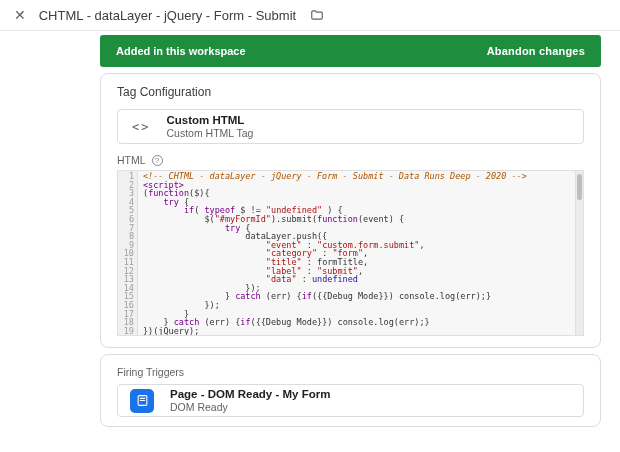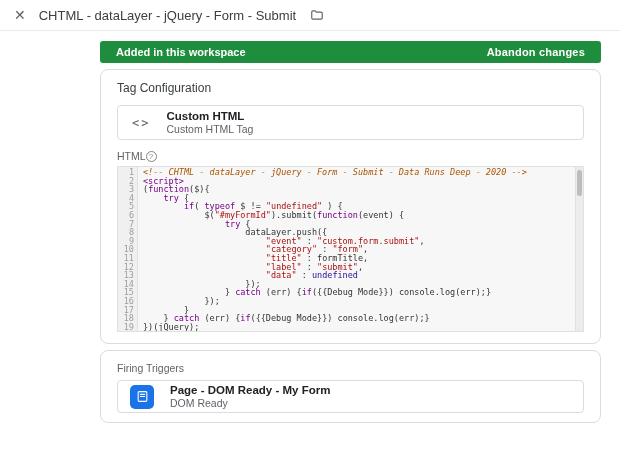--- a/index.html
+++ b/index.html
@@ -19,41 +19,41 @@
     font-family:"Liberation Sans","DejaVu Sans",sans-serif;color:#202124;
   }
   
   .topbar{height:31px;border-bottom:1px solid #e8eaed;display:flex;align-items:center;padding:0 14px;gap:13px;background:#fff;}
   .close{font-size:14px;color:#5f6368;cursor:pointer;line-height:1;}
   .title{font-size:13px;color:#3c4043;}
   .folder{display:inline-flex;align-items:center;}
   
   .content{margin-left:100px;width:501px;}
   .banner{
-    margin-top:10px;height:22px;border-radius:3px;background:var(--banner-green);
+    margin-top:4px;height:32px;border-radius:3px;background:var(--banner-green);
     color:#fff;display:flex;align-items:center;justify-content:space-between;
     padding:0 16px;font-size:11px;font-weight:bold;
   }
   .banner-action{cursor:pointer;letter-spacing:.2px;}
   .card{margin-top:6px;border:1px solid #dadce0;border-radius:8px;padding:11px 16px;background:#fff;}
   .section-title{font-size:12px;color:#3c4043;margin:0 0 10px 0;}
   .sub-label{font-size:10.5px;color:#5f6368;margin:0 0 6px 0;}
   .pick-row{
     display:flex;align-items:center;gap:16px;border:1px solid #dadce0;border-radius:4px;
     padding:4px 14px;cursor:pointer;background:#fff;
   }
   .tagtype-row{margin-bottom:10px;}
   .code-icon{
     font-family:"DejaVu Sans Mono","Liberation Mono",monospace;
     font-size:12px;color:#5f6368;letter-spacing:2px;flex:none;
   }
   .stack{display:flex;flex-direction:column;gap:1px;}
   .row-title{font-size:11.5px;font-weight:bold;color:#202124;}
   .row-sub{font-size:10.5px;color:#5f6368;}
-  .html-label-row{display:flex;align-items:center;gap:0;margin-bottom:4px;}
+  .html-label-row{display:flex;align-items:center;gap:6px;margin-bottom:4px;}
   .html-label-row .sub-label{margin:0;}
   .help-icon{
     width:11px;height:11px;border:1px solid #80868b;border-radius:50%;color:#80868b;
     font-size:8px;display:inline-flex;align-items:center;justify-content:center;cursor:pointer;
   }
   
   .editor{
     position:relative;display:flex;height:166px;border:1px solid #e0e0e0;background:#f7f7f7;
     font-family:"DejaVu Sans Mono","Liberation Mono",monospace;font-size:8.5px;line-height:8.6px;
     overflow:hidden;

